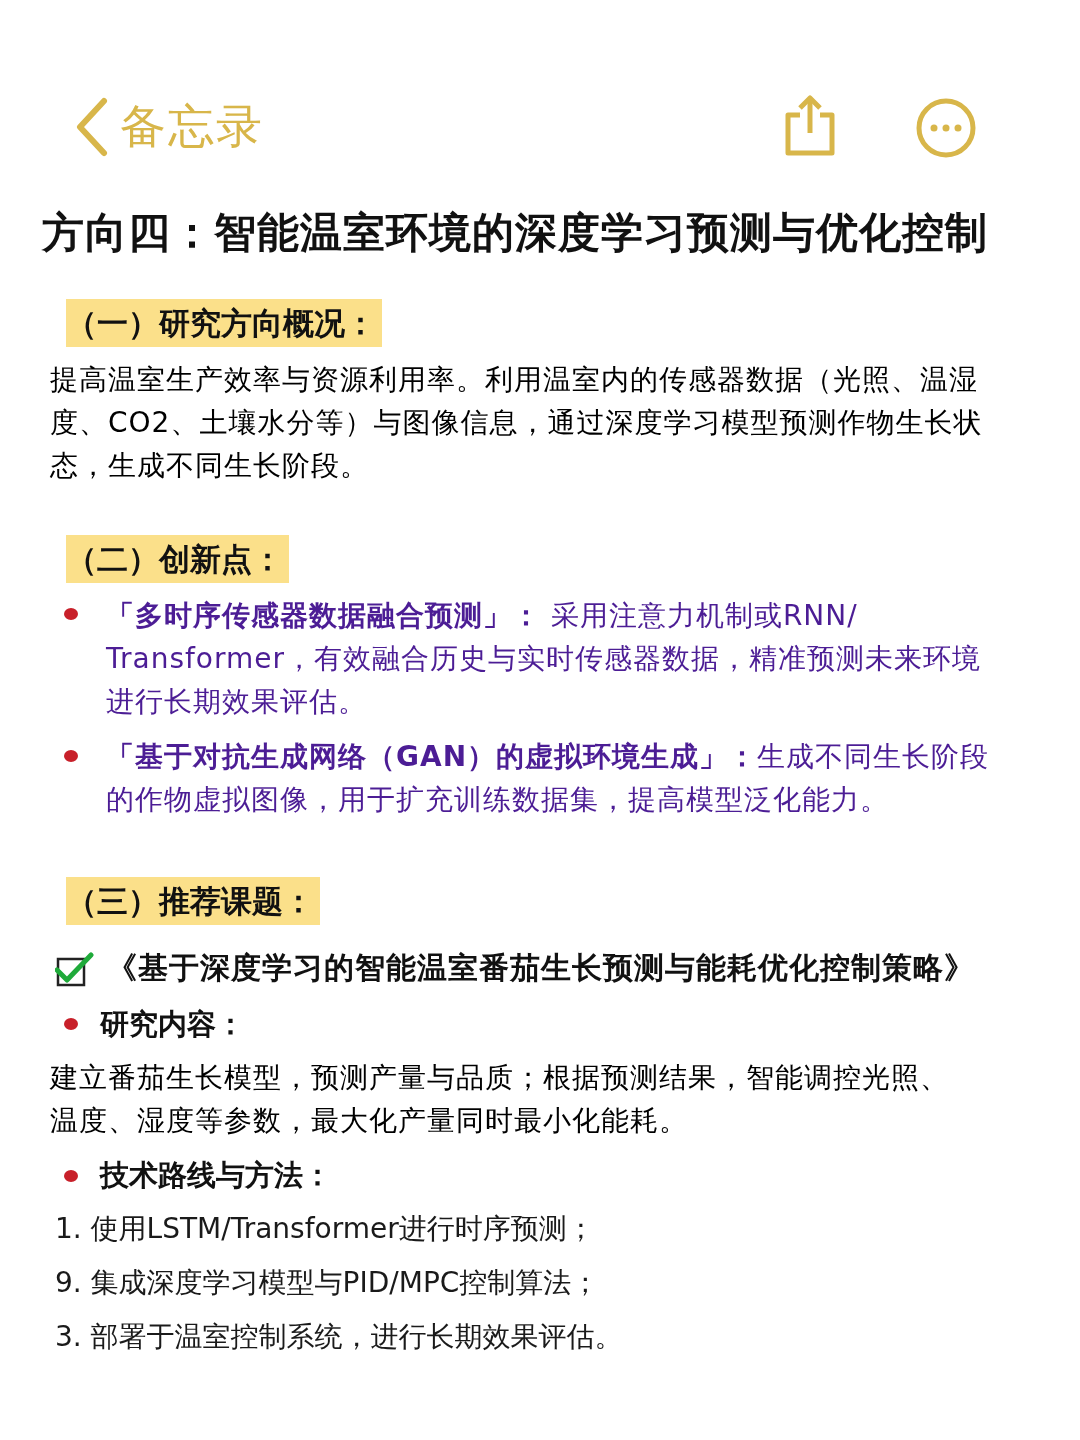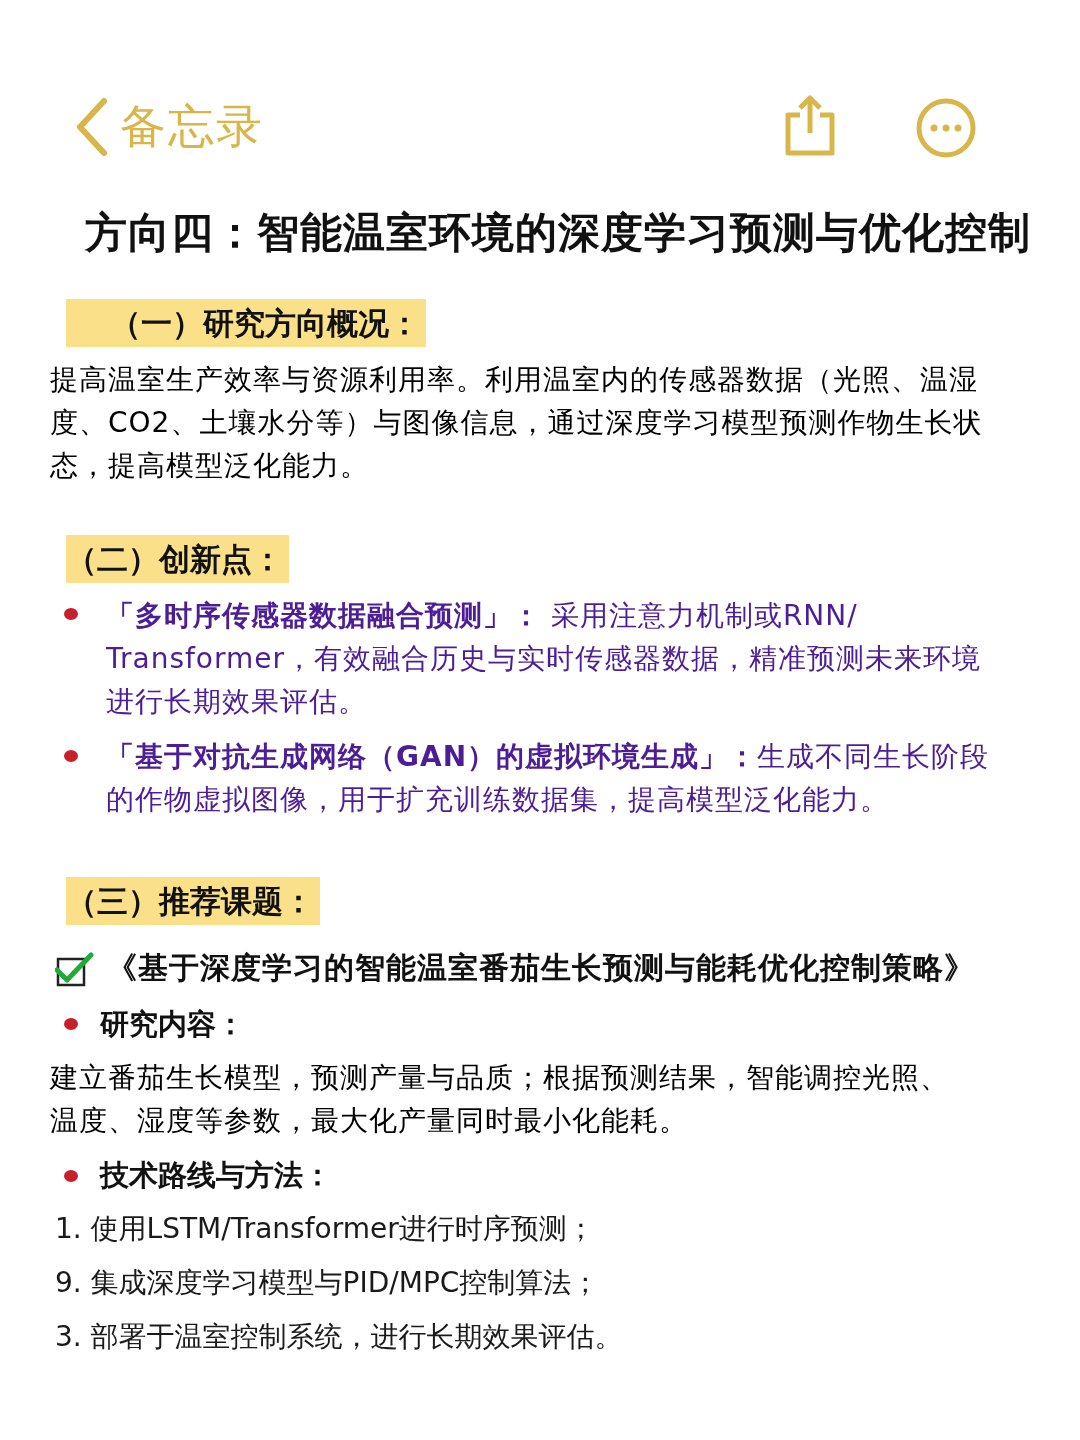--- a/index.html
+++ b/index.html
@@ -7,21 +7,21 @@
     width: 1080px; height: 1440px; background: #ffffff; overflow: hidden;
     font-family: "DejaVu Sans", "Liberation Sans", sans-serif; color: #111;
     position: relative;
   }
   .nav { position: absolute; top: 95px; left: 0; width: 1080px; height: 70px; }
   .back { position: absolute; left: 70px; top: 0; display: flex; align-items: center; color: #d8b64a; cursor: pointer; font-family: Liberation Serif, serif; }
   .back svg { width: 44px; height: 64px; }
   .back-label { font-size: 46px; margin-left: 6px; letter-spacing: 2px; color: #d8b64a; }
   .share { position: absolute; left: 780px; top: -2px; width: 60px; height: 66px; cursor: pointer; }
   .more { position: absolute; left: 915px; top: 2px; width: 62px; height: 62px; cursor: pointer; }
-  .title { position: absolute; left: 42px; top: 205px; font-size: 42px; font-weight: bold; letter-spacing: 1px; white-space: nowrap; margin-left: 43px; }
+  .title { position: absolute; left: 42px; top: 205px; font-size: 42px; font-weight: bold; letter-spacing: 1px; white-space: nowrap; }
   .sec-head { position: absolute; left: 66px; height: 48px; background: #fbe08a; font-size: 31px; font-weight: bold; line-height: 48px; padding: 0 6px 0 0; white-space: nowrap; }
   .para { position: absolute; left: 50px; width: 985px; font-size: 28px; line-height: 43px; color: #000000; letter-spacing: 1px; }
   .bullet { position: absolute; left: 64px; width: 14px; height: 12px; background: #c8202a; border-radius: 50%; }
   .bul-text { position: absolute; left: 106px; width: 925px; font-size: 28px; line-height: 43px; color: #4c1d95; letter-spacing: 1px; }
   .bold { font-weight: bold; }
   .topic { position: absolute; left: 55px; top: 948px; display: flex; align-items: center; white-space: nowrap; }
   .topic svg { width: 40px; height: 40px; margin-right: 12px; }
   .topic-text { font-size: 30px; font-weight: bold; letter-spacing: 1px; }
   .sub-head { position: absolute; left: 100px; font-size: 29px; font-weight: bold; }
   .ol-item { position: absolute; left: 55px; font-size: 28px; color: #1a1a1a; white-space: nowrap; }
@@ -44,25 +44,25 @@
   <svg class="more" viewBox="0 0 62 62">
     <circle cx="31" cy="31" r="27" fill="none" stroke="#d8b64a" stroke-width="5"></circle>
     <circle cx="19" cy="31" r="3.5" fill="#d8b64a"></circle>
     <circle cx="31" cy="31" r="3.5" fill="#d8b64a"></circle>
     <circle cx="43" cy="31" r="3.5" fill="#d8b64a"></circle>
   </svg>
 </div>
 
 <div class="title">方向四：智能温室环境的深度学习预测与优化控制</div>
 
-<div class="sec-head" style="top:299px;padding-left:44px;">（一）研究方向概况：</div>
+<div class="sec-head" style="top:299px;">（一）研究方向概况：</div>
 <div class="para" style="top:358px;">
   <div>提高温室生产效率与资源利用率。利用温室内的传感器数据（光照、温湿</div>
   <div>度、CO2、土壤水分等）与图像信息，通过深度学习模型预测作物生长状</div>
-  <div>态，提高模型泛化能力。</div>
+  <div>态，生成不同生长阶段。</div>
 </div>
 
 <div class="sec-head" style="top:535px;">（二）创新点：</div>
 <div class="bullet" style="top:608px;"></div>
 <div class="bul-text" style="top:594px;">
   <div><span class="bold">「多时序传感器数据融合预测」：</span> <span>采用注意力机制或RNN/</span></div>
   <div>Transformer，有效融合历史与实时传感器数据，精准预测未来环境</div>
   <div>进行长期效果评估。</div>
 </div>
 <div class="bullet" style="top:750px;"></div>

